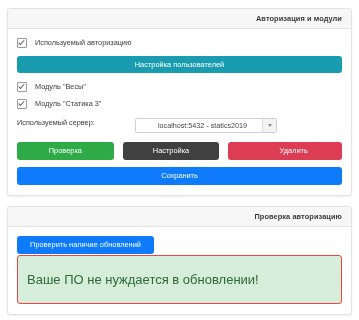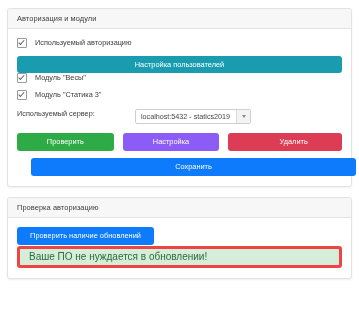--- a/index.html
+++ b/index.html
@@ -32,23 +32,24 @@
     border-radius: 3px;
     box-shadow: 0 1px 2px rgba(0,0,0,0.07);
     margin-bottom: 10px;
   }
   .card-header {
     background: #f7f7f7;
     border-bottom: 1px solid #e3e3e3;
     border-radius: 3px 3px 0 0;
     padding: 5px 9px 5px 9px;
     font-size: 7.4px;
-    font-weight: normal;
+    font-weight: bold;
     color: #3a3a3a;
     letter-spacing: 0.08px;
+    text-align: right;
   }
   .card-body {
     padding: 9px 9px 10px 9px;
   }
 
   
   .check-row {
     display: flex;
     align-items: center;
     margin-bottom: 8px;
@@ -94,58 +95,58 @@
     font-family: "Liberation Sans", sans-serif;
     font-size: 7.4px;
     line-height: 1;
     cursor: pointer;
     padding: 0;
     box-sizing: border-box;
     white-space: nowrap;
   }
   .btn-teal   { background: #1a9cb0; }
   .btn-green  { background: #2eab47; }
-  .btn-yellow { background: #8b5cf6; color: #ffffff; }
+  .btn-yellow { background: #404040; color: #ffffff; }
   .btn-red    { background: #dc3d54; padding-left: 17px; }
   .btn-blue   { background: #0d7bfc; }
 
   .btn-block {
     width: 100%;
     height: 17px;
+    margin-bottom: 9px;
   }
   .btn-save {
     width: 100%;
     height: 18px;
     margin-top: 7px;
-    margin-left: 14px;
   }
 
   
   .server-row {
     display: flex;
     margin-bottom: 9px;
   }
   .server-label {
     font-size: 7.3px;
     color: #3c3c3c;
     width: 118px;
     flex: 0 0 auto;
     white-space: nowrap;
   }
   .select {
     position: relative;
-    width: 116px;
+    width: 142px;
     height: 15px;
     background: #ffffff;
     border: 1px solid #cfcfcf;
     border-radius: 2px;
     box-sizing: border-box;
     display: flex;
     align-items: center;
-    padding-left: 5px;
+    padding-left: 22px;
     font-size: 7.2px;
     color: #464646;
     white-space: nowrap;
     overflow: hidden;
   }
   .select-arrow-box {
     position: absolute;
     right: 0;
     top: 0;
     bottom: 0;
@@ -174,25 +175,25 @@
   }
 
   
   .btn-check {
     width: 137px;
     height: 18px;
     margin-bottom: 1px;
   }
   .alert-success {
     background: #d6edda;
-    border: 3px solid #ef4444;
+    border: 1px solid #ef4444;
     border-radius: 3px;
     color: #2d6a38;
-    font-size: 10px;
-    padding: 3px 9px;
+    font-size: 13px;
+    padding: 17px 9px;
     line-height: 1;
     box-sizing: border-box;
   }
 </style>
 </head>
 <body>
 
 <div class="page">
 
   <div class="card">
@@ -220,21 +221,21 @@
         <span class="server-label">Используемый сервер:</span>
         <div class="select">
           <span>localhost:5432 - statics2019</span>
           <span class="select-arrow-box">
             <span class="chev"></span>
           </span>
         </div>
       </div>
 
       <div class="btn-row">
-        <button class="btn btn-green">Проверить</button>
+        <button class="btn btn-green">Проверка</button>
         <button class="btn btn-yellow">Настройка</button>
         <button class="btn btn-red">Удалить</button>
       </div>
 
       <button class="btn btn-blue btn-save">Сохранить</button>
     </div>
   </div>
 
   <div class="card">
     <div class="card-header">Проверка авторизацию</div>

